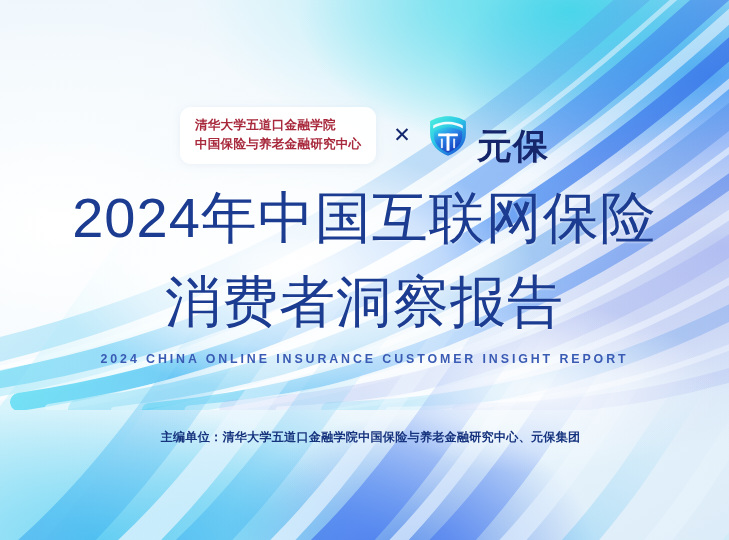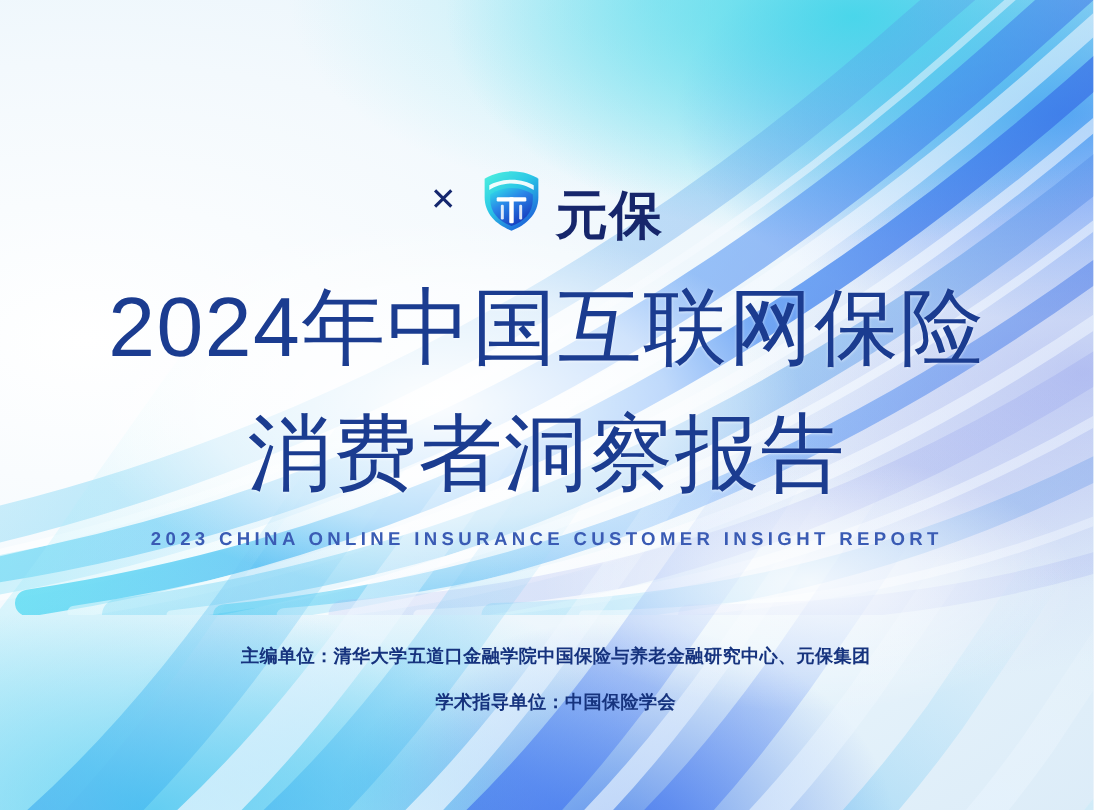--- a/index.html
+++ b/index.html
@@ -220,20 +220,24 @@
       <path d="M660,470 C770,444 848,380 922,276 C958,222 986,180 1004,148" stroke="url(#rbB)" stroke-width="22" opacity=".7"></path>
       <path d="M750,470 C852,450 924,394 992,298 C1026,248 1052,208 1068,178" stroke="url(#rbD)" stroke-width="36" opacity=".34"></path>
       <path d="M860,470 C950,456 1014,410 1074,326 C1104,282 1126,246 1140,218" stroke="url(#rbB)" stroke-width="20" opacity=".55"></path>
     </g>
   </svg>
 
   <div class="bg-layer bg-white-core"></div>
 
   <div class="logo-row">
 
+    <div class="uni-card">
+      <div class="uni-line">清华大学五道口金融学院</div>
+      <div class="uni-line">中国保险与养老金融研究中心</div>
+    </div>
 
     <div class="x-mark">✕</div>
 
     <div class="brand">
       <svg class="brand-mark" viewBox="0 0 64 68">
         <defs>
           <linearGradient id="shOuter" x1="0.1" y1="0" x2="0.85" y2="1">
             <stop offset="0%" stop-color="#4ceede"></stop>
             <stop offset="42%" stop-color="#2bc8e6"></stop>
             <stop offset="100%" stop-color="#1b52d8"></stop>
@@ -258,20 +262,19 @@
       </svg>
       <div class="brand-word">元保</div>
     </div>
   </div>
 
   <div class="title-block">
     <div class="title-line title-line-1">2024年中国互联网保险</div>
     <div class="title-line title-line-2">消费者洞察报告</div>
   </div>
 
-  <div class="subtitle">2023 CHINA ONLINE INSURANCE CUSTOMER INSIGHT REPORT</div>
+  <div class="subtitle">2024 CHINA ONLINE INSURANCE CUSTOMER INSIGHT REPORT</div>
 
   <div class="credits">
     <div class="credit-line">主编单位：清华大学五道口金融学院中国保险与养老金融研究中心、元保集团</div>
-    <div class="credit-line">学术指导单位：中国保险学会</div>
   </div>
 
 </div>
 
 </body></html>

